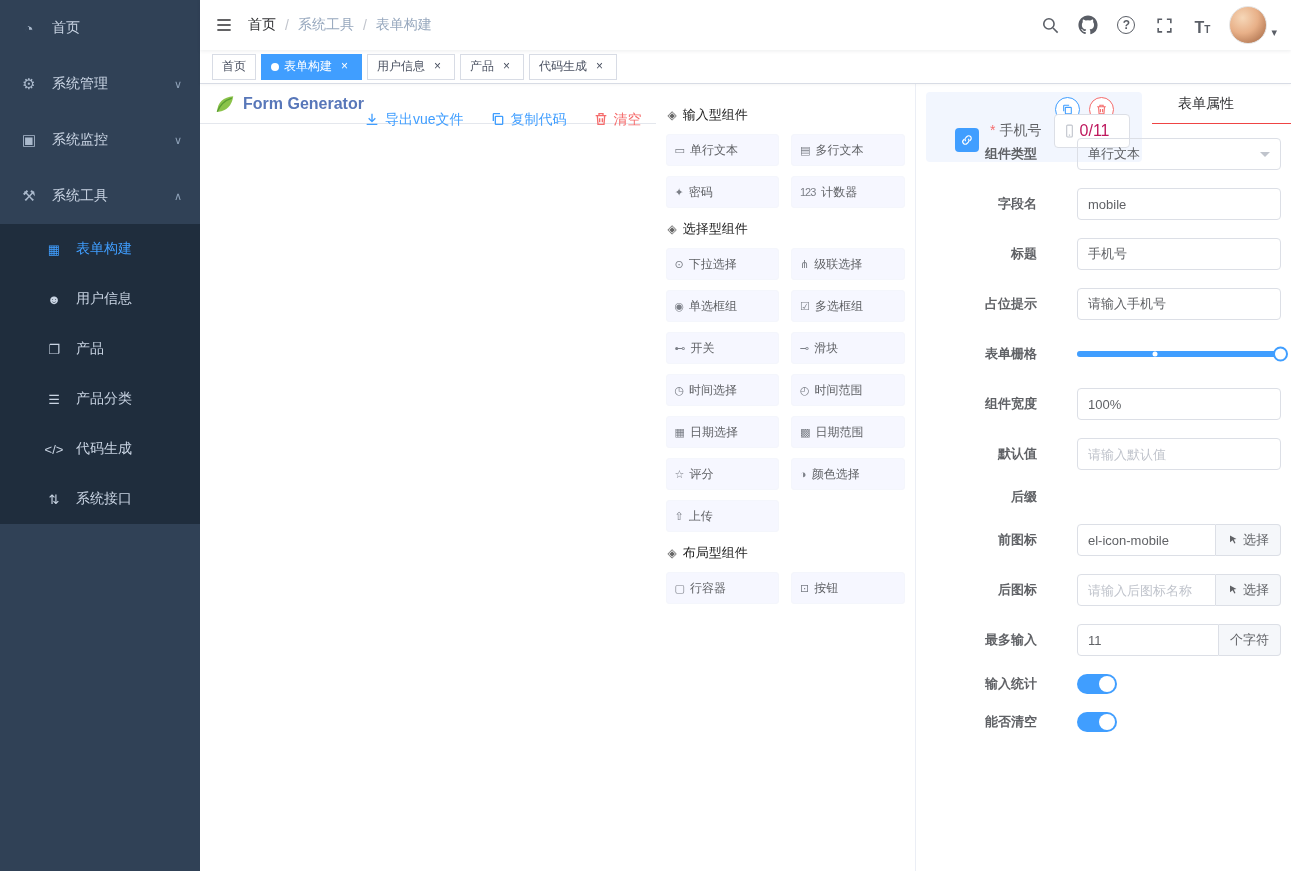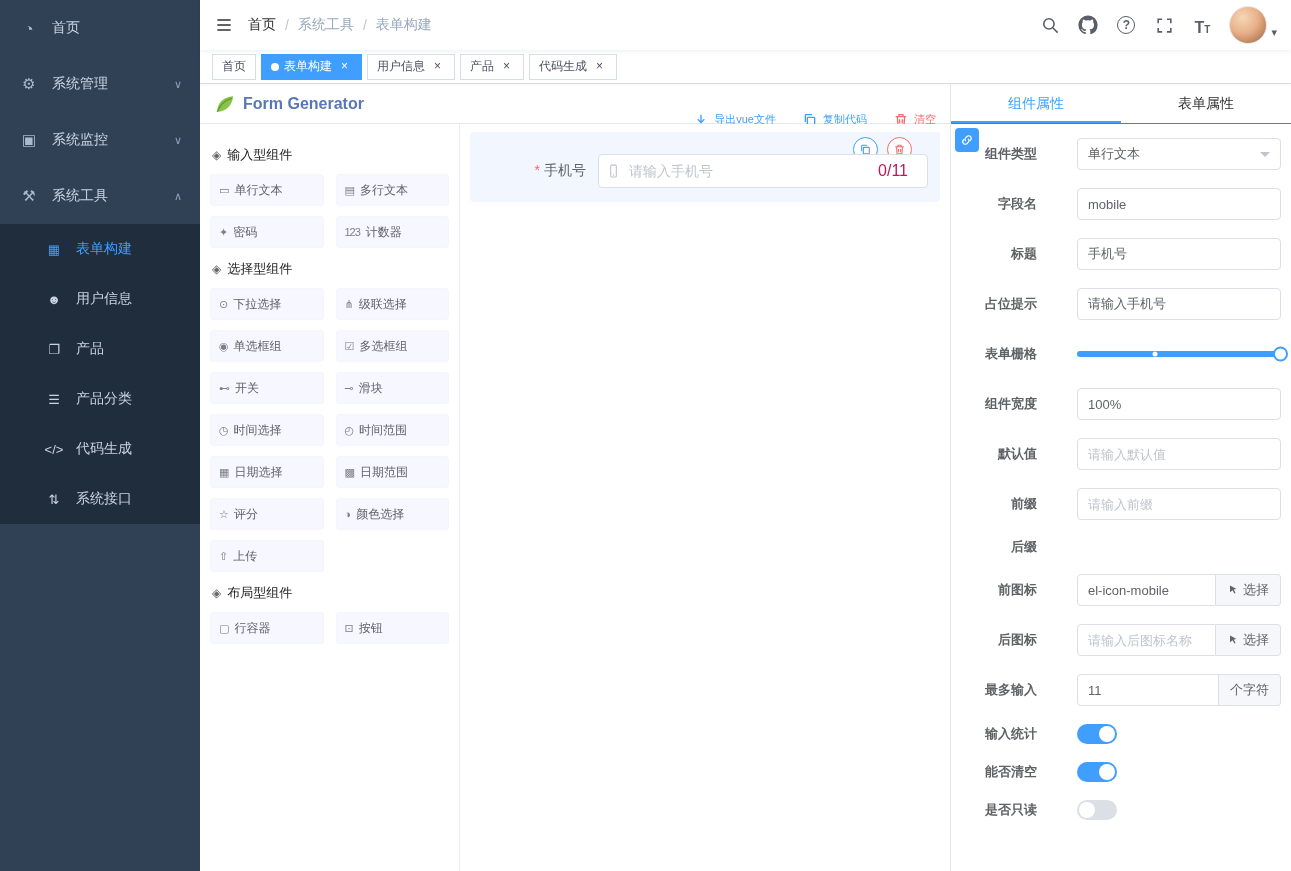--- a/index.html
+++ b/index.html
@@ -40,26 +40,26 @@
 
   
   .tags { height:34px; flex-shrink:0; display:flex; align-items:center; gap:5px; padding:0 12px; background:#fff; border-bottom:1px solid #d8dce5; box-shadow:0 1px 3px rgba(0,0,0,.04); position:relative; z-index:2; }
   .tag { height:26px; display:inline-flex; align-items:center; gap:5px; padding:0 9px; border:1px solid #d8dce5; background:#fff; color:#495060; font-size:12px; cursor:pointer; }
   .tag.active { background:#409EFF; border-color:#409EFF; color:#fff; }
   .tag-dot { width:8px; height:8px; border-radius:50%; background:#fff; }
   .tag-close { font-size:12px; width:15px; height:15px; line-height:14px; text-align:center; border-radius:50%; }
 
   
   .content { flex:1; min-height:0; display:flex; }
-  .workspace { flex:1; min-width:0; display:flex; flex-direction:column; border-right:1px solid #e4e7ed; }
+  .workspace { flex:1; min-width:0; display:flex; flex-direction:row; border-right:1px solid #e4e7ed; }
   .gen-header { height:40px; flex-shrink:0; display:flex; align-items:center; padding:0 14px; border-bottom:1px solid #e4e7ed; background:#fff; }
   .logo { display:flex; align-items:center; gap:7px; }
   .logo-title { font-size:16px; font-weight:bold; color:#5877B9; }
   .gen-actions { margin-left:auto; display:flex; align-items:center; gap:26px; }
-  .act { display:flex; align-items:flex-start; gap:5px; background:none; border:none; font-size:11px; cursor:pointer; font-family:inherit;margin-top:32px; }
+  .act { display:flex; align-items:flex-start; gap:5px; background:none; border:none; font-size:14px; cursor:pointer; font-family:inherit;margin-top:32px; }
   .act.blue { color:#409EFF; }
   .act.red { color:#F56C6C; }
 
   .gen-body { flex:1; min-height:0; display:flex; }
 
   
   .palette { width:260px; flex-shrink:0; border-right:1px solid #ebeef5; padding:10px 10px 0 10px; overflow:hidden; background:#fff; }
   .pal-title { display:flex; align-items:center; gap:6px; font-size:13px; color:#222; margin:12px 2px 10px 2px; }
   .pal-title-icon { font-size:12px; color:#666; }
   .pal-grid { display:grid; grid-template-columns:1fr 1fr; gap:10px 12px; }
@@ -456,24 +456,20 @@
           <div class="p-row">
             <label class="p-label">组件宽度</label>
             <input class="p-input" value="100%" style="">
           </div>
 
           <div class="p-row">
             <label class="p-label">默认值</label>
             <input class="p-input" placeholder="请输入默认值" style="">
           </div>
 
-          <div class="p-row">
-            <label class="p-label">前缀</label>
-            <input class="p-input" placeholder="请输入前缀" style="">
-          </div>
 
           <div class="p-row">
             <label class="p-label">后缀</label>
           </div>
 
           <div class="p-row">
             <label class="p-label">前图标</label>
             <div class="input-group">
               <input class="p-input" value="el-icon-mobile" style="">
               <button class="ig-append">
@@ -511,23 +507,19 @@
           <div class="p-row">
             <label class="p-label">输入统计</label>
             <span class="switch on"></span>
           </div>
 
           <div class="p-row">
             <label class="p-label">能否清空</label>
             <span class="switch on"></span>
           </div>
 
-          <div class="p-row">
-            <label class="p-label">是否只读</label>
-            <span class="switch"></span>
-          </div>
 
         </div>
       </div>
 
     </div>
   </div>
 </div>
 
 </body></html>

